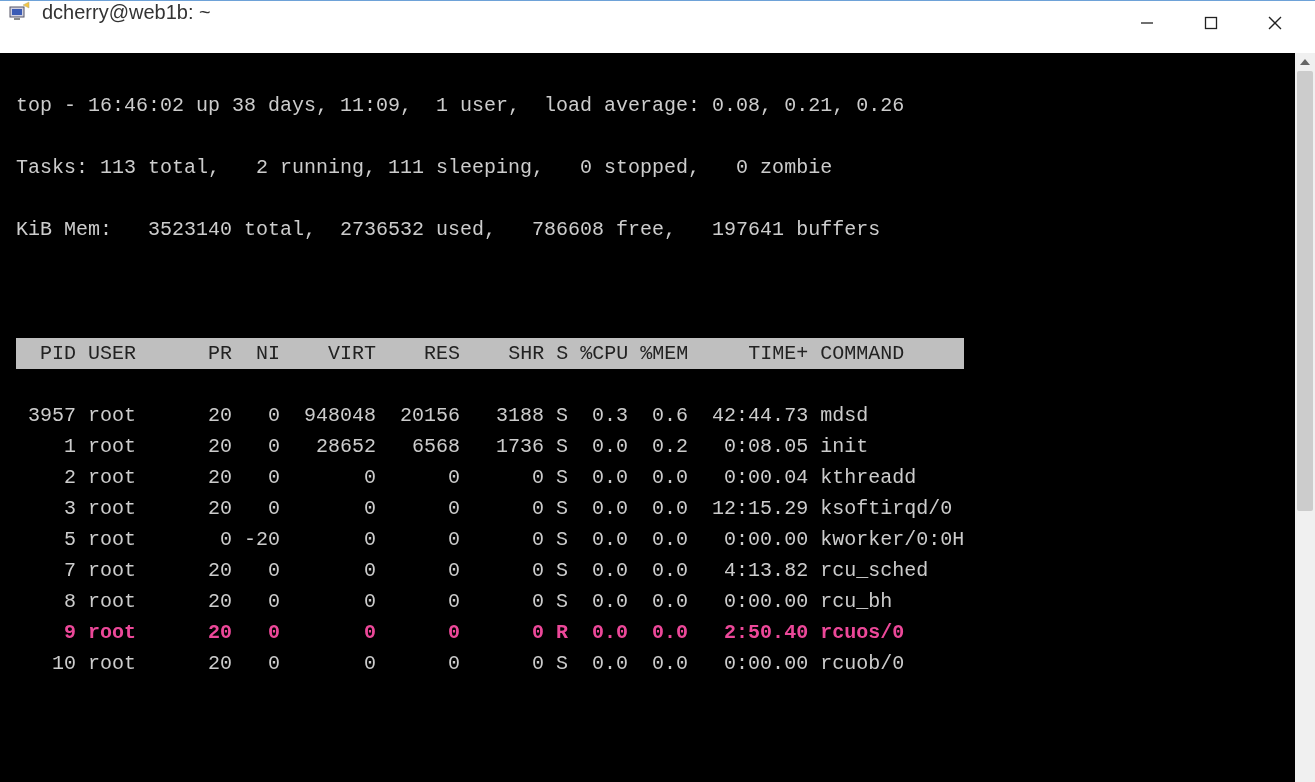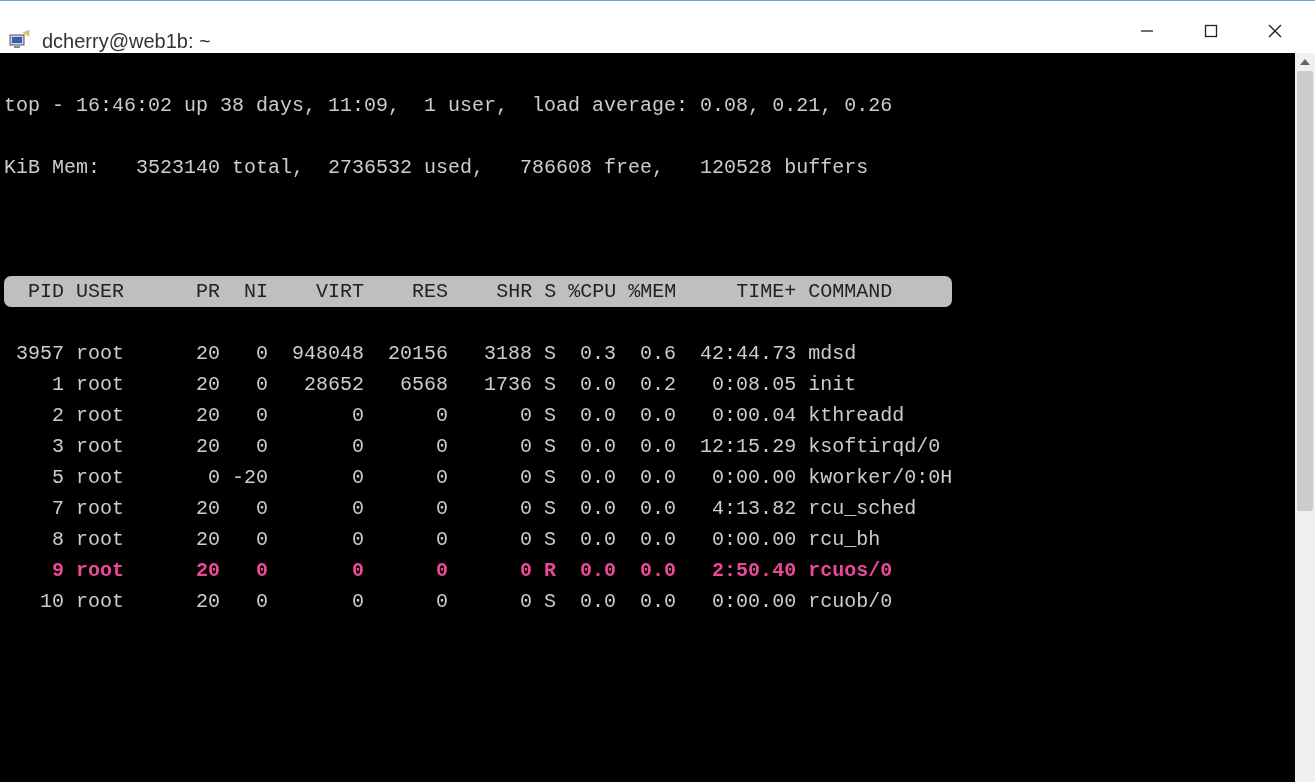--- a/index.html
+++ b/index.html
@@ -8,21 +8,21 @@
       height: 782px;
       background: #fff;
       font-family: "Consolas", "Courier New", monospace;
       overflow: hidden;
       border-top: 1px solid #6ea2d8;
     }
     .titlebar {
       height: 52px;
       background: #fff;
       display: flex;
-      align-items: flex-end;
+      align-items: flex-start;
       padding: 0 8px;
       font-family: "Segoe UI", Tahoma, sans-serif;
       font-size: 20px;
       color: #333;
     }
     .titlebar-icon {
       width: 24px;
       height: 24px;
       margin-right: 10px;
       display: inline-block;
@@ -44,21 +44,21 @@
     }
     .terminal-wrap {
       display: flex;
       height: calc(100% - 52px);
     }
     .terminal {
       background: #000;
       color: #ccc;
       font-size: 20px;
       line-height: 31px;
-      padding: 6px 4px;
+      padding: 6px 16px;
       flex: 1;
       white-space: pre;
       overflow: hidden;
     }
     .scrollbar-track {
       width: 20px;
       background: #f0f0f0;
       position: relative;
     }
     .scrollbar-thumb {
@@ -79,21 +79,20 @@
       justify-content: center;
       font-size: 10px;
       color: #666;
     }
     .scrollbar-arrow.up { top: 0; }
     .header-line { background: #000; }
     .col-head {
       background: #bfbfbf;
       color: #222;
       display: inline-block;
-      border-radius: 7px;
     }
     .proc-row { white-space: pre; }
     .bold-row { font-weight: bold; color: #ec4899; }
   </style>
 </head>
 <body>
 
 <div class="titlebar">
   <span class="titlebar-icon">
     <svg viewBox="0 0 24 24" width="24" height="24">
@@ -120,21 +119,22 @@
           <line x1="1" y1="1" x2="13" y2="13" stroke="#222" stroke-width="1.3"></line>
           <line x1="13" y1="1" x2="1" y2="13" stroke="#222" stroke-width="1.3"></line>
         </svg>
     </div>
   </div>
 </div>
 
 <div class="terminal-wrap">
   <div class="terminal">
 <div class="header-line">top - 16:46:02 up 38 days, 11:09,  1 user,  load average: 0.08, 0.21, 0.26</div>
-<div class="header-line">KiB Mem:   3523140 total,  2736532 used,   786608 free,   120528 buffers</div>
+<div class="header-line">Tasks: 113 total,   2 running, 111 sleeping,   0 stopped,   0 zombie</div>
+<div class="header-line">KiB Mem:   3523140 total,  2736532 used,   786608 free,   197641 buffers</div>
 <div>&nbsp;</div>
 <div><span class="col-head"><span>  PID</span> <span>USER     </span><span> PR</span><span>  NI</span><span>    VIRT</span><span>    RES</span><span>    SHR</span> <span>S</span><span> %CPU</span><span> %MEM</span><span>     TIME+</span><span> COMMAND     </span></span></div>
 <div id="proc-rows"><div class="proc-row"> 3957 root      20   0  948048  20156   3188 S  0.3  0.6  42:44.73 mdsd</div><div class="proc-row">    1 root      20   0   28652   6568   1736 S  0.0  0.2   0:08.05 init</div><div class="proc-row">    2 root      20   0       0      0      0 S  0.0  0.0   0:00.04 kthreadd</div><div class="proc-row">    3 root      20   0       0      0      0 S  0.0  0.0  12:15.29 ksoftirqd/0</div><div class="proc-row">    5 root       0 -20       0      0      0 S  0.0  0.0   0:00.00 kworker/0:0H</div><div class="proc-row">    7 root      20   0       0      0      0 S  0.0  0.0   4:13.82 rcu_sched</div><div class="proc-row">    8 root      20   0       0      0      0 S  0.0  0.0   0:00.00 rcu_bh</div><div class="proc-row bold-row">    9 root      20   0       0      0      0 R  0.0  0.0   2:50.40 rcuos/0</div><div class="proc-row">   10 root      20   0       0      0      0 S  0.0  0.0   0:00.00 rcuob/0</div></div>
   </div>
   <div class="scrollbar-track">
     <div class="scrollbar-arrow up">
       <svg width="10" height="6">
           <path d="M5 0 L10 6 L0 6 Z" fill="#666"></path>
         </svg>
     </div>

